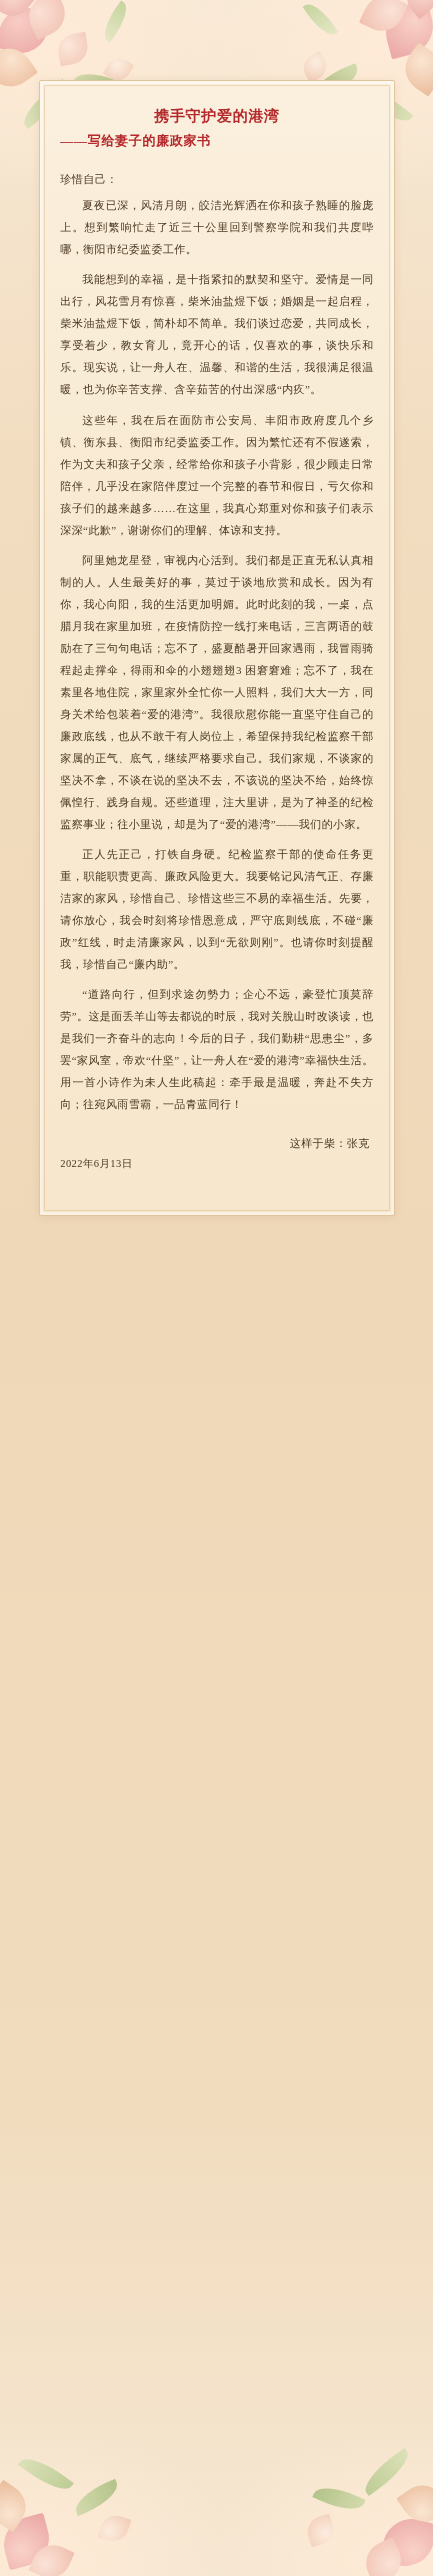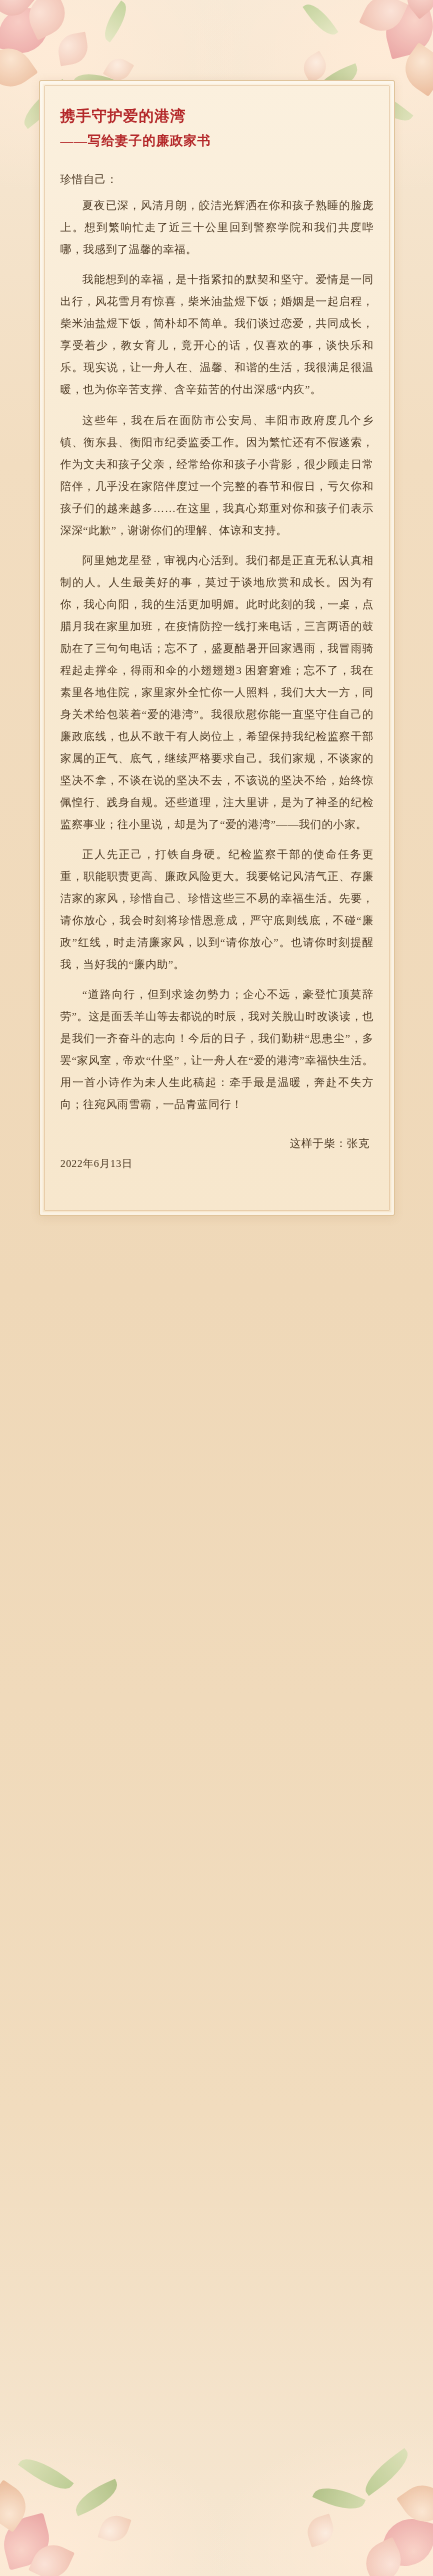--- a/index.html
+++ b/index.html
@@ -60,21 +60,21 @@
   .paper::before {
     content: "";
     position: absolute;
     inset: 4.1px;
     border: 0.7px solid rgba(205,160,110,0.35);
     border-radius: 1.4px;
     pointer-events: none;
   }
 
   .title {
-    text-align: left;
+    text-align: center;
     color: #b4292b;
     font-size: 15px;
     font-weight: bold;
     letter-spacing: 0.7px;
     line-height: 1.5;
     margin: 1.4px 0 2.7px 0;
     position: relative;
     z-index: 3;
   }
   .subtitle {
@@ -176,25 +176,25 @@
     <div class="petal" style="right:107px; bottom:39px;  width:27px; height:27px; background:radial-gradient(circle at 65% 65%, #fdeee2, #f0c7b0); transform:rotate(-18deg);"></div>
   </div>
 
   <div class="paper">
 
     <h1 class="title">携手守护爱的港湾</h1>
     <h2 class="subtitle">——写给妻子的廉政家书</h2>
 
     <p class="salutation">珍惜自己：</p>
 
-    <p class="para">夏夜已深，风清月朗，皎洁光辉洒在你和孩子熟睡的脸庞上。想到繁响忙走了近三十公里回到警察学院和我们共度哔哪，我感到了温馨的幸福。</p>
+    <p class="para">夏夜已深，风清月朗，皎洁光辉洒在你和孩子熟睡的脸庞上。想到繁响忙走了近三十公里回到警察学院和我们共度哔哪，衡阳市纪委监委工作。</p>
     <p class="para">我能想到的幸福，是十指紧扣的默契和坚守。爱情是一同出行，风花雪月有惊喜，柴米油盐煜下饭；婚姻是一起启程，柴米油盐煜下饭，简朴却不简单。我们谈过恋爱，共同成长，享受着少，教女育儿，竟开心的话，仅喜欢的事，谈快乐和乐。现实说，让一舟人在、温馨、和谐的生活，我很满足很温暖，也为你辛苦支撑、含辛茹苦的付出深感“内疚”。</p>
     <p class="para">这些年，我在后在面防市公安局、丰阳市政府度几个乡镇、衡东县、衡阳市纪委监委工作。因为繁忙还有不假遂索，作为文夫和孩子父亲，经常给你和孩子小背影，很少顾走日常陪伴，几乎没在家陪伴度过一个完整的春节和假日，亏欠你和孩子们的越来越多……在这里，我真心郑重对你和孩子们表示深深“此歉”，谢谢你们的理解、体谅和支持。</p>
     <p class="para">阿里她龙星登，审视内心活到。我们都是正直无私认真相制的人。人生最美好的事，莫过于谈地欣赏和成长。因为有你，我心向阳，我的生活更加明媚。此时此刻的我，一桌，点腊月我在家里加班，在疫情防控一线打来电话，三言两语的鼓励在了三句句电话；忘不了，盛夏酷暑开回家遇雨，我冒雨骑程起走撑伞，得雨和伞的小翅翅翅3 困窘窘难；忘不了，我在素里各地住院，家里家外全忙你一人照料，我们大大一方，同身关术给包装着“爱的港湾”。我很欣慰你能一直坚守住自己的廉政底线，也从不敢干有人岗位上，希望保持我纪检监察干部家属的正气、底气，继续严格要求自己。我们家规，不谈家的坚决不拿，不谈在说的坚决不去，不该说的坚决不给，始终惊佩惶行、践身自规。还些道理，注大里讲，是为了神圣的纪检监察事业；往小里说，却是为了“爱的港湾”——我们的小家。</p>
-    <p class="para">正人先正己，打铁自身硬。纪检监察干部的使命任务更重，职能职责更高、廉政风险更大。我要铭记风清气正、存廉洁家的家风，珍惜自己、珍惜这些三不易的幸福生活。先要，请你放心，我会时刻将珍惜恩意成，严守底则线底，不碰“廉政”红线，时走清廉家风，以到“请你放心”。也请你时刻提醒我，当好我的“廉内助”。</p>
+    <p class="para">正人先正己，打铁自身硬。纪检监察干部的使命任务更重，职能职责更高、廉政风险更大。我要铭记风清气正、存廉洁家的家风，珍惜自己、珍惜这些三不易的幸福生活。先要，请你放心，我会时刻将珍惜恩意成，严守底则线底，不碰“廉政”红线，时走清廉家风，以到“无欲则刚”。也请你时刻提醒我，珍惜自己“廉内助”。</p>
     <p class="para">“道路向行，但到求途勿勢力；企心不远，豪登忙顶莫辞劳”。这是面丢羊山等去都说的时辰，我对关脫山时改谈读，也是我们一齐奋斗的志向！今后的日子，我们勤耕“思患尘”，多罢“家风室，帝欢“什坚”，让一舟人在“爱的港湾”幸福快生活。用一首小诗作为未人生此稿起：牵手最是温暖，奔赴不失方向；往宛风雨雪霸，一品青蓝同行！</p>
 
     <p class="signature">这样于柴：张克</p>
     <p class="date">2022年6月13日</p>
 
   </div>
 </div>
 
 
 </body></html>

